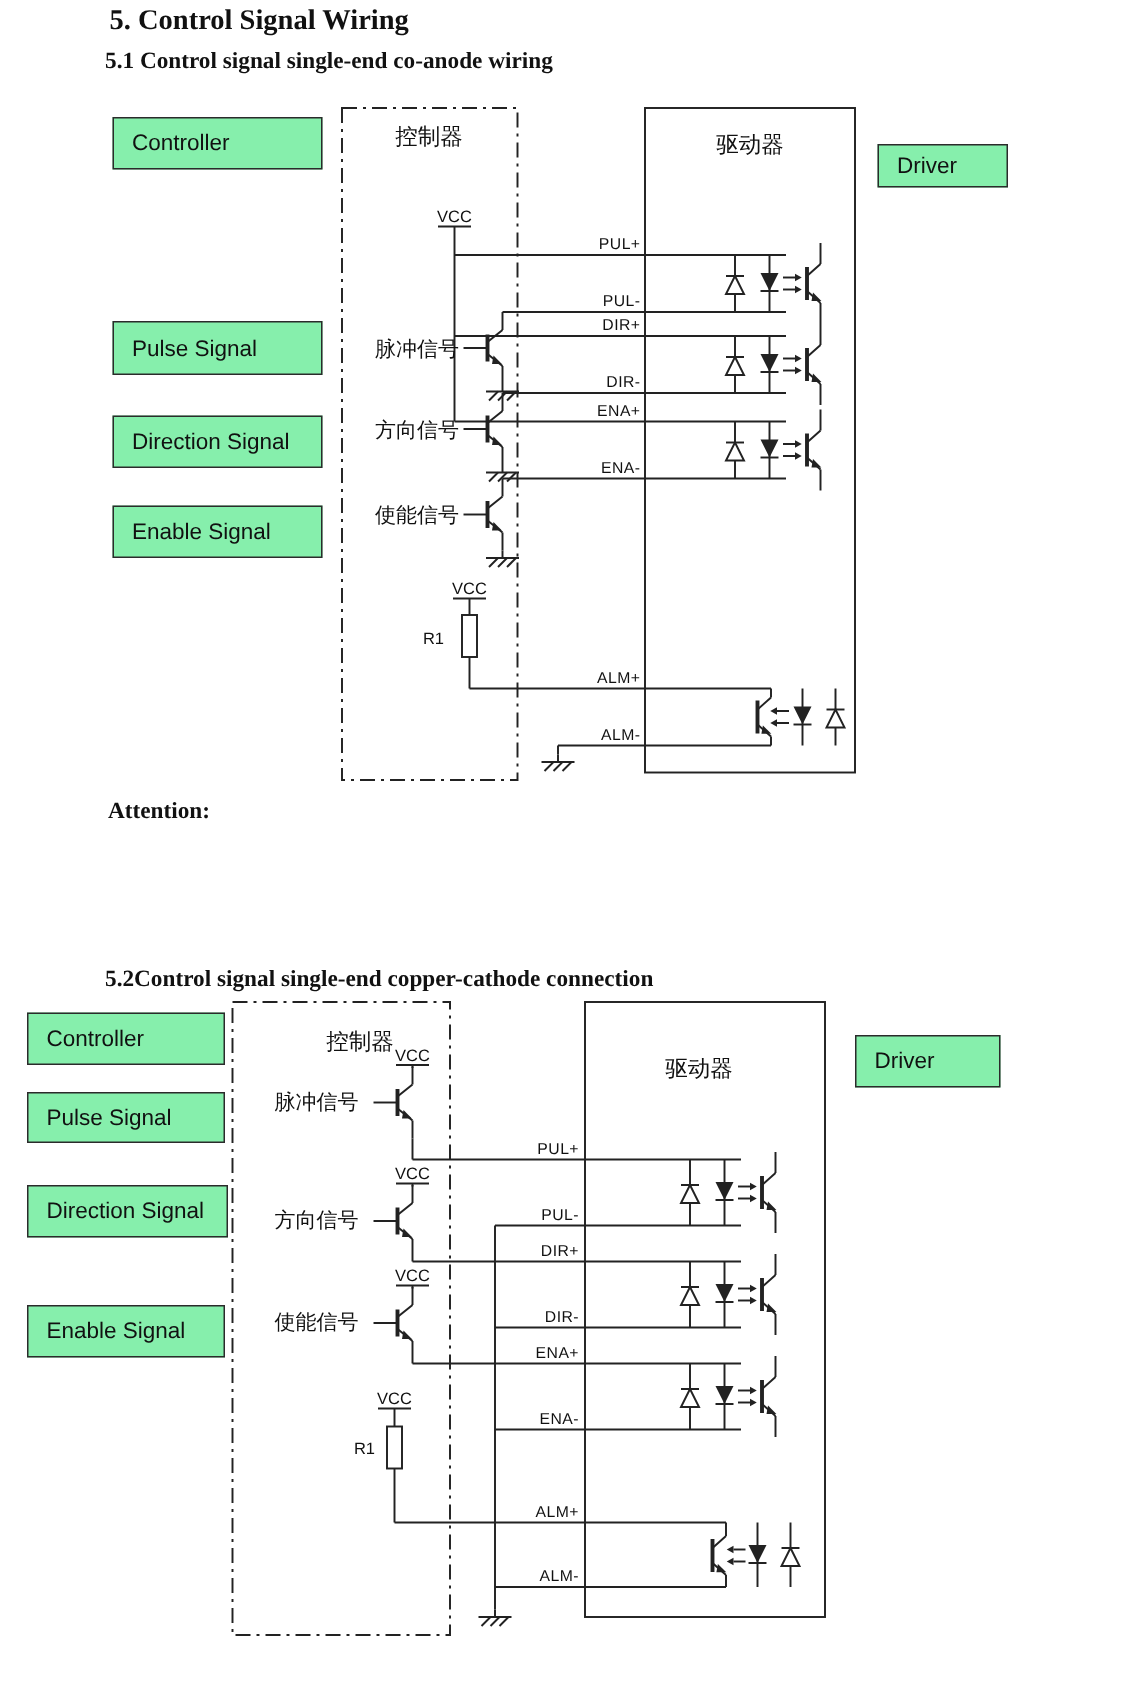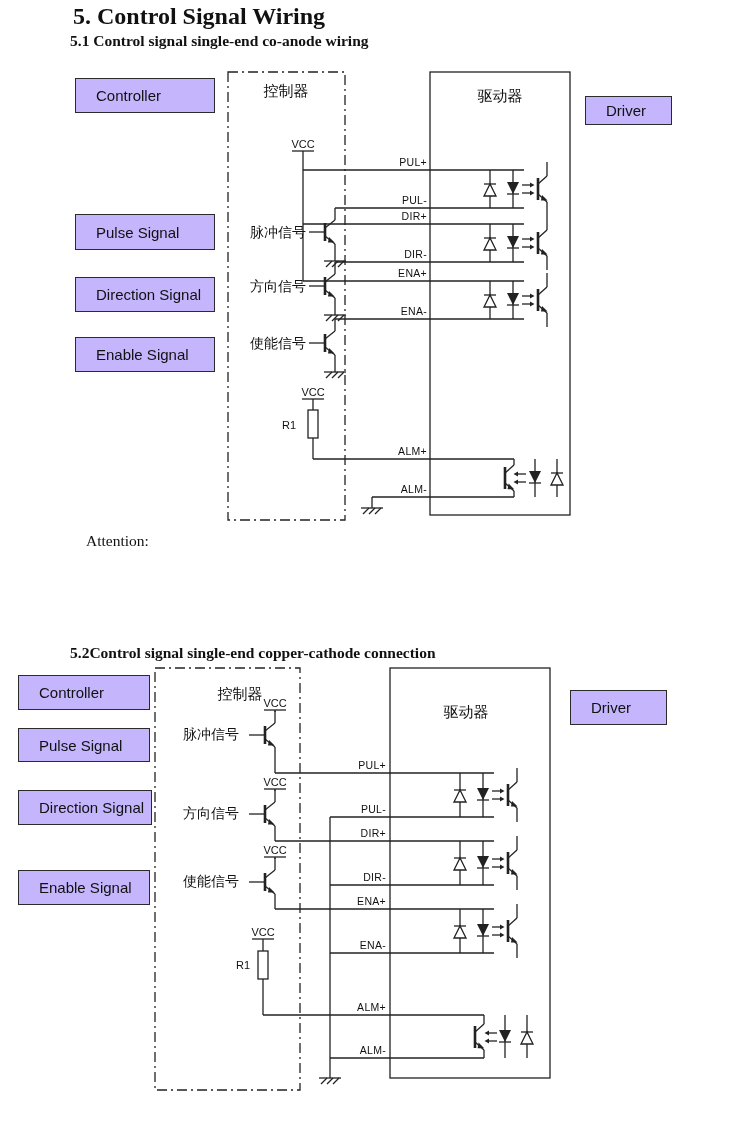--- a/index.html
+++ b/index.html
@@ -2,36 +2,36 @@
 <html><head>
 <meta charset="utf-8">
 <style>
   html,body { margin:0; padding:0; }
   body {
     width:750px; height:1126px; position:relative; background:#ffffff;
     font-family:"Liberation Sans", sans-serif; overflow:hidden; color:#111;
   }
   .page-title {
     position:absolute; left:73px; top:3px;
-    font-family:"Liberation Serif", serif; font-size:24px; font-weight:bold;
+    font-family:"Liberation Serif", serif; font-size:19px; font-weight:bold;
   }
   .sec-title {
     position:absolute; font-family:"Liberation Serif", serif;
     font-size:15.5px; font-weight:bold; white-space:nowrap;
   }
   .lblbox {
-    position:absolute; border:1.6px solid #2b2b2b; background:#c4b5fd;
+    position:absolute; border:1.6px solid #2b2b2b; background:#86efac;
     box-sizing:border-box; display:flex; align-items:center;
-    padding-left:20px; font-size:15px; color:#111; white-space:nowrap; z-index:3;
+    padding-left:12px; font-size:15px; color:#111; white-space:nowrap; z-index:3;
   }
   .attention {
     position:absolute; left:72px; top:528px;
     font-family:"Liberation Serif", serif; font-size:15.5px; line-height:26px;
   }
-  .attention .attn-h { font-weight:normal;margin-left:14px; }
+  .attention .attn-h { font-weight:bold; }
   svg { position:absolute; left:0; z-index:2; }
   .ck { stroke:#222; stroke-width:1.3; fill:none; }
   svg text { font-family:"Liberation Sans", sans-serif; fill:#111; stroke:none; }
   .cn  { font-size:14px; }
   .big { font-size:15px; }
   .sm  { font-size:11px; }
   .sig { font-size:10.5px; letter-spacing:0.3px; }
 </style>
 </head>
 <body>

